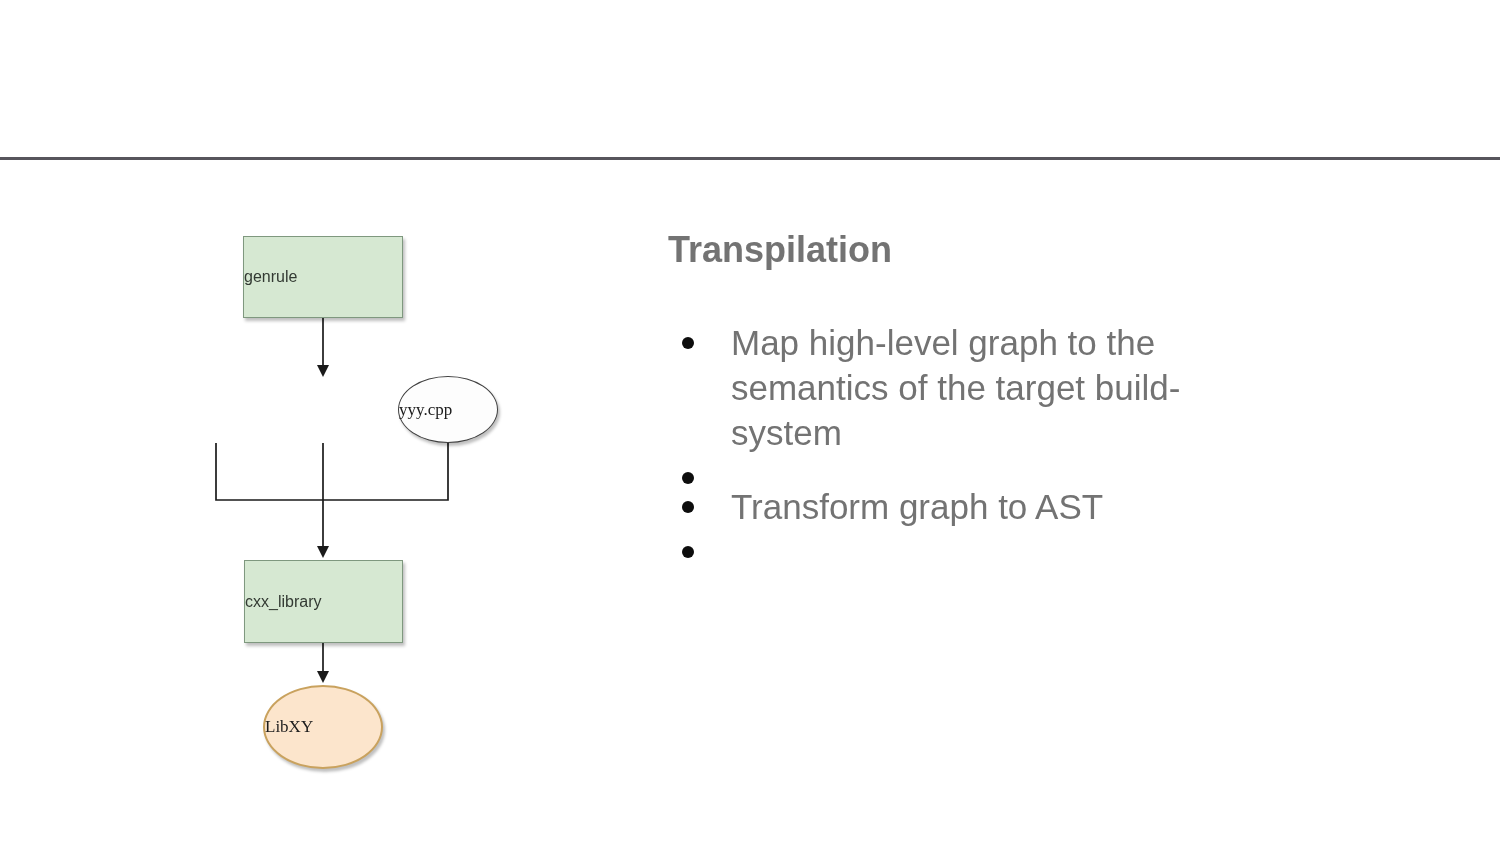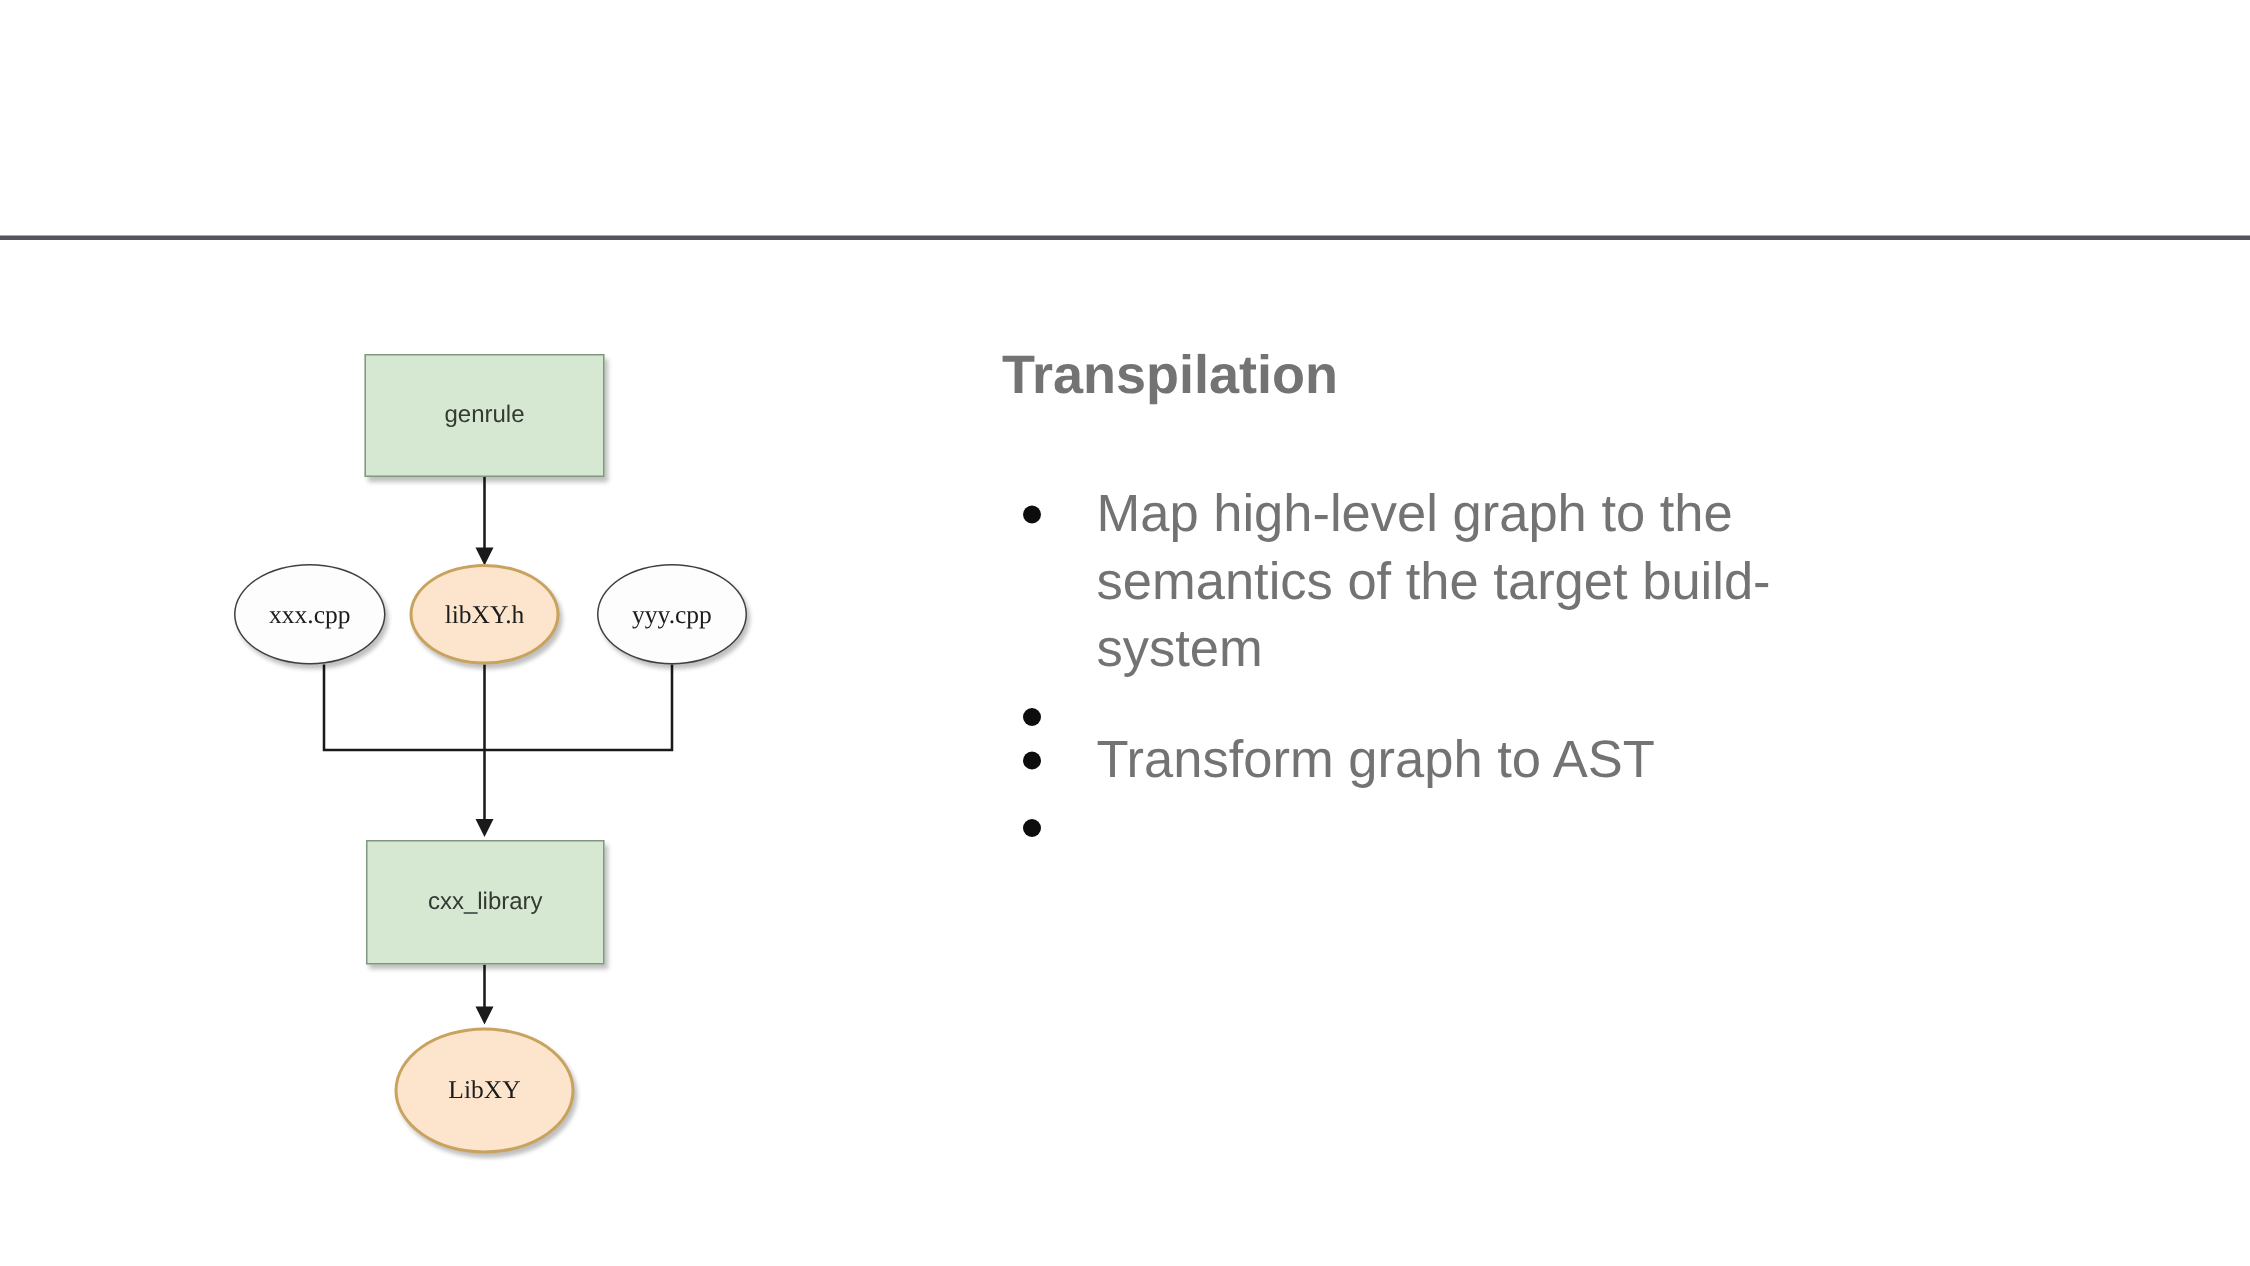--- a/index.html
+++ b/index.html
@@ -26,21 +26,21 @@
   }
   .header .logo{position:absolute;right:28px;top:34px;}
   .header-divider{
     position:absolute;left:0;top:157px;width:1500px;height:3px;
     background:#57555c;
   }
   
   .diagram{position:absolute;left:0;top:170px;width:540px;height:674px;}
   .diagram svg.edges{position:absolute;left:0;top:0;}
   .node{
-    position:absolute;display:flex;align-items:center;justify-content:center;
+    position:absolute;display:flex;align-items:center;justify-content:flex-start;
     box-sizing:border-box;text-align:center;
     box-shadow:2px 3px 3px rgba(0,0,0,0.25);
   }
   .node.rect{
     background:#d6e8d2;border:1px solid #7f987f;
     font-family:"Liberation Sans",sans-serif;font-size:16px;color:#333a33;
   }
   .node.ellipse{
     border-radius:50%;
     font-family:"Liberation Serif","DejaVu Serif",serif;font-size:17px;color:#1c1c1c;
@@ -82,26 +82,20 @@
       <g fill="#1a1a1a" stroke="none">
         <polygon points="323,207 317,195 329,195"></polygon>
         <polygon points="323,388 317,376 329,376"></polygon>
         <polygon points="323,513 317,501 329,501"></polygon>
       </g>
     </svg>
 
     <div class="node rect n-genrule">
       <span>genrule</span>
     </div>
-    <div class="node ellipse white n-xxx">
-      <span>xxx.cpp</span>
-    </div>
-    <div class="node ellipse orange n-libxyh">
-      <span>libXY.h</span>
-    </div>
     <div class="node ellipse white n-yyy">
       <span>yyy.cpp</span>
     </div>
     <div class="node rect n-cxx">
       <span>cxx_library</span>
     </div>
     <div class="node ellipse orange n-libxy">
       <span>LibXY</span>
     </div>
   </div>

